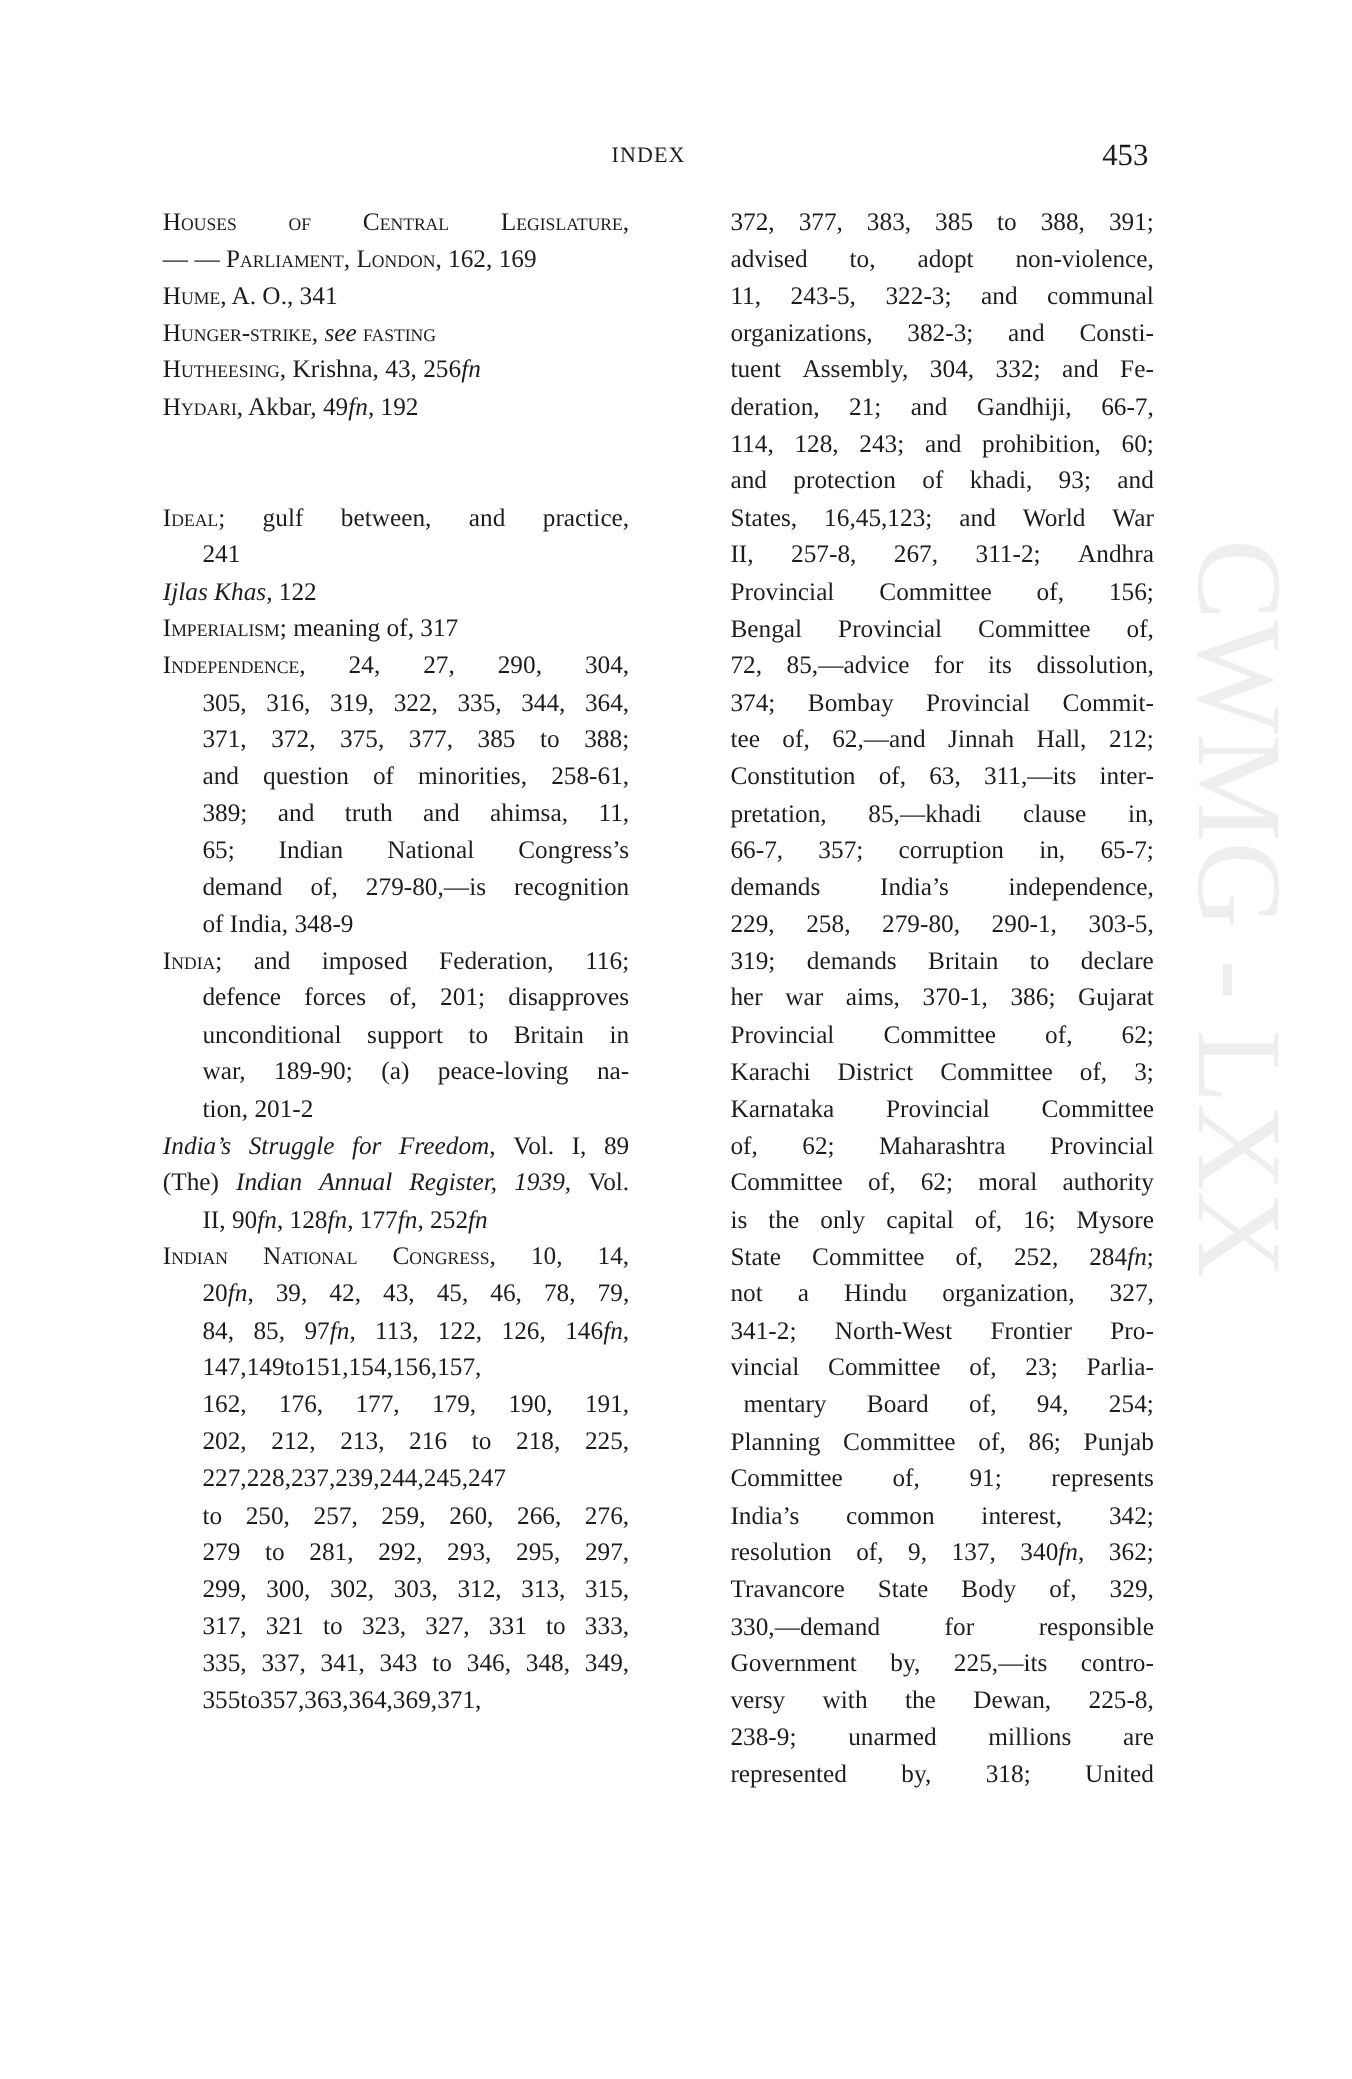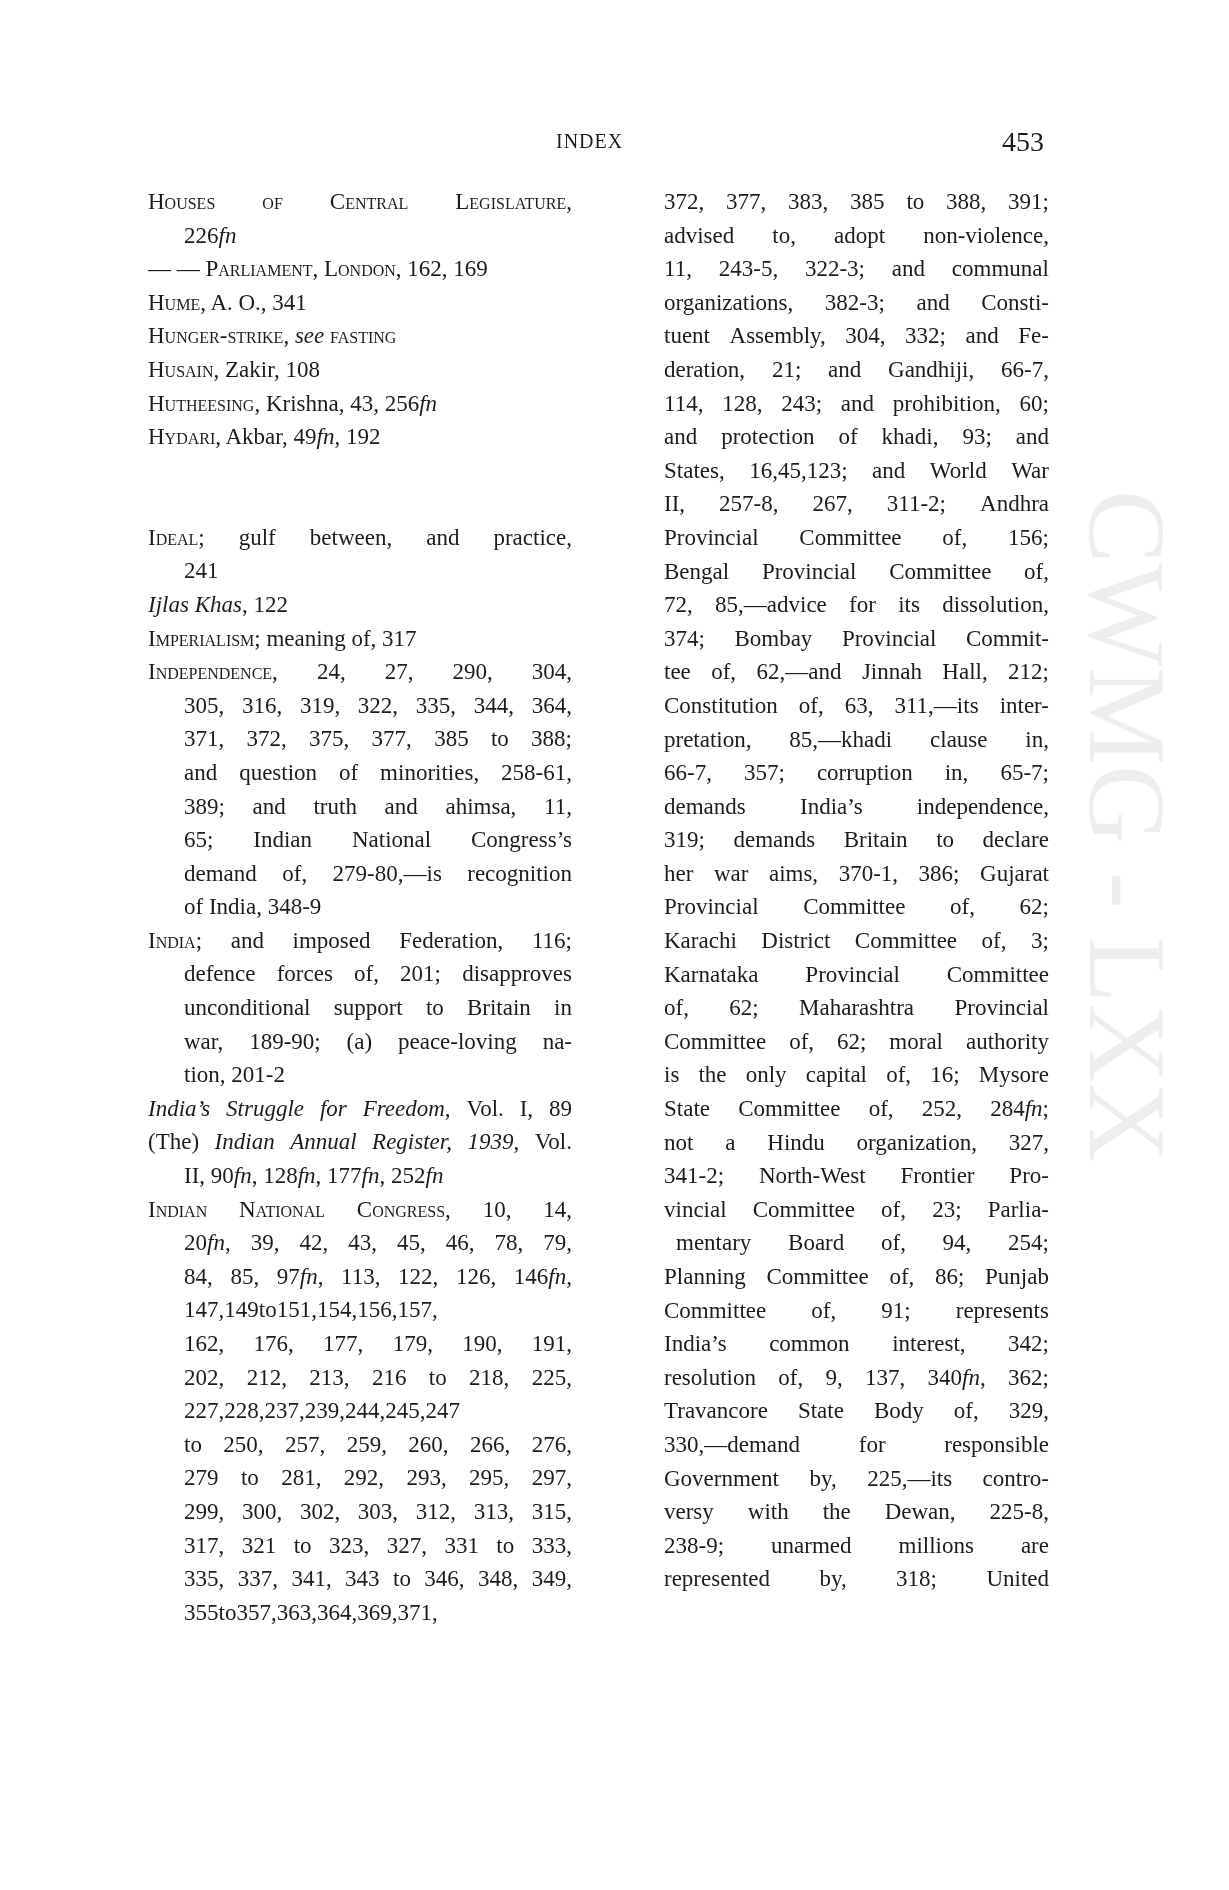--- a/index.html
+++ b/index.html
@@ -42,25 +42,23 @@
 <div class="running-head">INDEX</div>
 <div class="page-number">453</div>
 
 <div class="column col-left" id="col-left">
     <div style="padding-left: 0px; white-space: nowrap; display: flex; justify-content: space-between;">
       <span><span class="sc">Houses</span></span>
       <span><span class="sc">of</span></span>
       <span><span class="sc">Central</span></span>
       <span><span class="sc">Legislature,</span></span>
     </div>
-    <div style="padding-left: 36px; white-space: nowrap;"><span>226</span><span class="it">fn</span></div>
     <div style="padding-left: 0px; white-space: nowrap;"><span>— — </span><span class="sc">Parliament, London</span><span>, 162, 169</span></div>
     <div style="padding-left: 0px; white-space: nowrap;"><span class="sc">Hume</span><span>, A. O., 341</span></div>
     <div style="padding-left: 0px; white-space: nowrap;"><span class="sc">Hunger-strike</span><span>, </span><span class="it">see</span><span> </span><span class="sc">fasting</span></div>
-    <div style="padding-left: 0px; white-space: nowrap;"><span class="sc">Husain</span><span>, Zakir, 108</span></div>
     <div style="padding-left: 0px; white-space: nowrap;"><span class="sc">Hutheesing</span><span>, Krishna, 43, 256</span><span class="it">fn</span></div>
     <div style="padding-left: 0px; white-space: nowrap;"><span class="sc">Hydari</span><span>, Akbar, 49</span><span class="it">fn</span><span>, 192</span></div>
     <div class="gap"></div>
     <div style="padding-left: 0px; white-space: nowrap; display: flex; justify-content: space-between;">
       <span><span class="sc">Ideal</span><span>;</span></span>
       <span><span>gulf</span></span>
       <span><span>between,</span></span>
       <span><span>and</span></span>
       <span><span>practice,</span></span>
     </div>
@@ -411,20 +409,27 @@
       <span>corruption</span>
       <span>in,</span>
       <span>65-7;</span>
     </div>
     <div style="display: flex; justify-content: space-between; white-space: nowrap;">
       <span>demands</span>
       <span>India’s</span>
       <span>independence,</span>
     </div>
     <div style="display: flex; justify-content: space-between; white-space: nowrap;">
+      <span>229,</span>
+      <span>258,</span>
+      <span>279-80,</span>
+      <span>290-1,</span>
+      <span>303-5,</span>
+    </div>
+    <div style="display: flex; justify-content: space-between; white-space: nowrap;">
       <span>319;</span>
       <span>demands</span>
       <span>Britain</span>
       <span>to</span>
       <span>declare</span>
     </div>
     <div style="display: flex; justify-content: space-between; white-space: nowrap;">
       <span>her</span>
       <span>war</span>
       <span>aims,</span>

